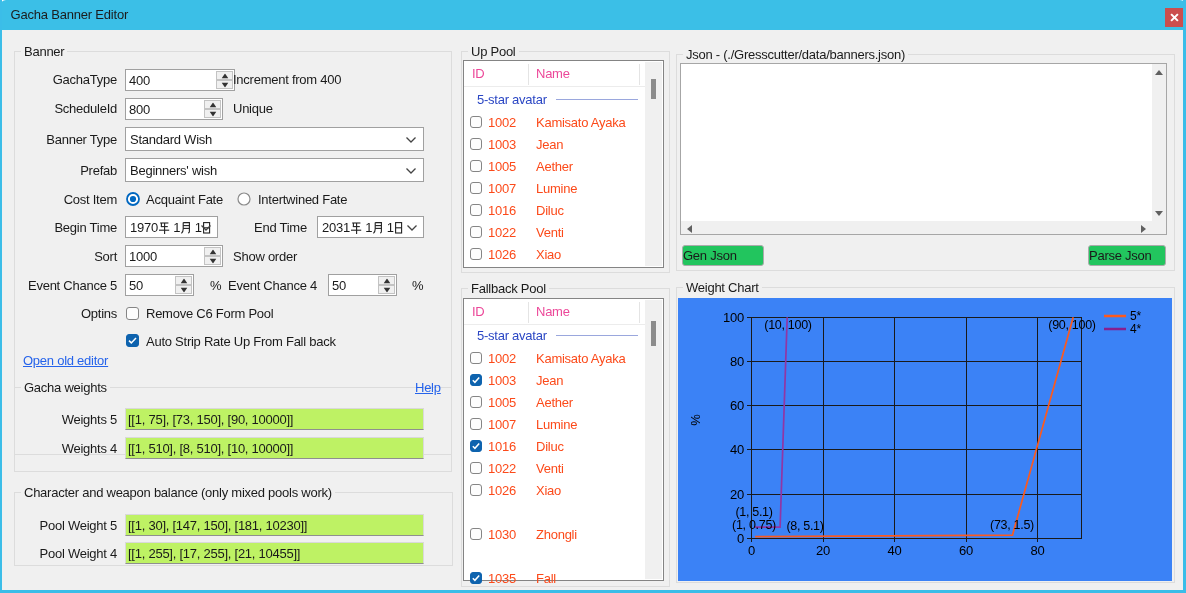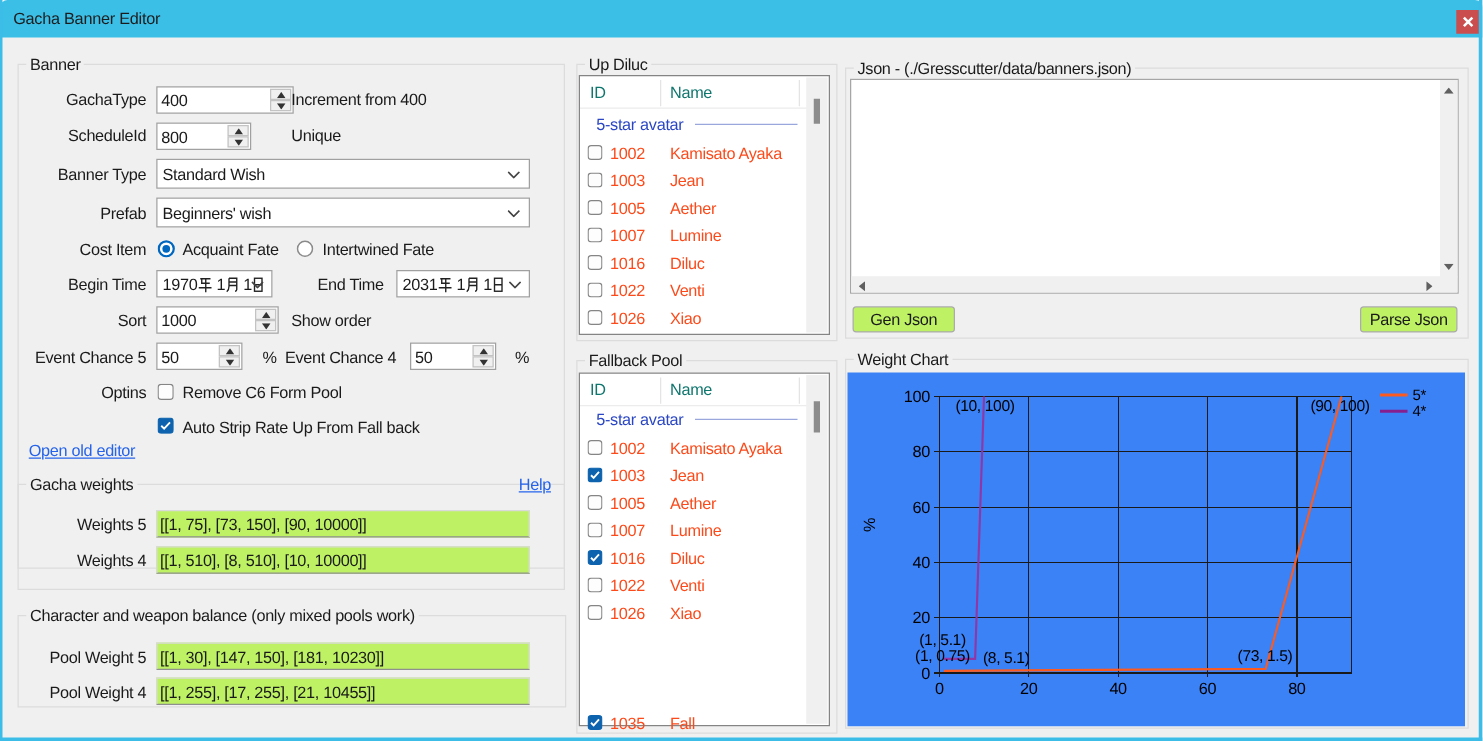--- a/index.html
+++ b/index.html
@@ -21,34 +21,34 @@
 .combo{position:absolute;height:24px;background:#fff;border:1px solid #a0a0a0}
 .combo>span{position:absolute;left:4px;top:4px}
 .combo svg.chv{position:absolute;right:7px;top:9px}
 .datebox svg.chv{position:absolute;right:6px;top:8px}
 .datebox{position:absolute;height:22px;background:#fff;border:1px solid #a0a0a0}
 .datebox>span{position:absolute;left:4px;top:3px;display:inline-flex;align-items:center}
 .wtxt{position:absolute;height:22px;background:#bef264;border:1px solid #d9d9d9;border-bottom-color:#8f8f8f}
 .wtxt>span{position:absolute;left:2px;top:3px;white-space:nowrap}
 .link{position:absolute;color:#2563eb;text-decoration:underline;line-height:16px;white-space:nowrap}
 .list{position:absolute;background:#fff;border:1px solid #848484}
-.lsthead{position:absolute;left:0;top:0;right:3px;height:16px;color:#0f766e}
+.lsthead{position:absolute;left:0;top:0;right:3px;height:16px;color:#ec4899}
 .lsthead span{position:absolute;top:5px}
 .vsep{position:absolute;top:3px;height:21px;width:1px;background:#e4e4e4}
 .hline{position:absolute;left:0;right:0;height:1px;background:#ececec;top:25px}
 .cat{position:absolute;color:#2a46c4}
 .catline{position:absolute;height:1px;background:#9aa7dd}
 .row{position:absolute;left:0;width:100%;height:22px}
 .row .id,.row .nm{position:absolute;top:4px;color:#fc4a1a}
 .row .id{left:24px}
 .row .nm{left:72px}
 .row svg{position:absolute;left:6px;top:5px}
 .strack{position:absolute;right:1px;top:1px;bottom:1px;width:17px;background:#f0f0f0}
 .sthumb{position:absolute;left:6px;width:5px;background:#8c8c8c}
-.btn{position:absolute;height:21px;background:#bef264;border:1px solid #ababab;border-radius:3px;text-align:center;line-height:19px}
+.btn{position:absolute;height:21px;background:#22c55e;border:1px solid #ababab;border-radius:3px;line-height:19px}
 .ta{position:absolute;left:680px;top:63px;width:487px;height:172px;background:#fff;border:1px solid #a6a6a6}
 .vsc{position:absolute;right:0;top:0;width:14px;height:158px;background:#f0f0f0}
 .hsc{position:absolute;left:0;bottom:0;height:13px;width:471px;background:#f0f0f0}
 .corner{position:absolute;right:0;bottom:0;width:14px;height:13px;background:#f0f0f0}
 .chartbg{position:absolute;left:678px;top:298px;width:494px;height:283px;background:#3b82f6}
 </style></head><body>
 
 <div class="cornerw"></div>
 <div class="tbar">
     <span>Gacha Banner Editor</span>
@@ -81,21 +81,21 @@
       <div>
         <svg width="7" height="5">
           <path d="M3.5 5 L7 0 H0 Z" fill="#333"></path>
         </svg>
       </div>
     </div>
   </div>
 <div class="txt" style="left:233px;top:72px">Increment from 400</div>
 
 <div class="lbl" style="top:101px">ScheduleId</div>
-<div class="spin" style="left:125px;top:98px;width:76px">
+<div class="spin" style="left:125px;top:98px;width:98px">
     <span>800</span>
     <div class="sbtns">
       <div>
         <svg width="7" height="5">
           <path d="M3.5 0 L7 5 H0 Z" fill="#333"></path>
         </svg>
       </div>
       <div>
         <svg width="7" height="5">
           <path d="M3.5 5 L7 0 H0 Z" fill="#333"></path>
@@ -266,21 +266,21 @@
 <div class="lbl" style="top:518px">Pool Weight 5</div>
 <div class="wtxt" style="left:125px;top:514px;width:299px">
     <span>[[1, 30], [147, 150], [181, 10230]]</span>
   </div>
 <div class="lbl" style="top:546px">Pool Weight 4</div>
 <div class="wtxt" style="left:125px;top:542px;width:299px">
     <span>[[1, 255], [17, 255], [21, 10455]]</span>
   </div>
 
 <div class="grp" style="left:461px;top:51px;width:209px;height:222px">
-    <span>Up Diluc</span>
+    <span>Up Pool</span>
   </div>
 <div class="list" style="left:463px;top:60px;width:201px;height:208px" id="uplist">
   <div class="lsthead">
       <span style="left:8px">ID</span>
       <span style="left:72px">Name</span>
       <div class="vsep" style="left:64px"></div>
       <div class="vsep" style="left:175px"></div>
       <div class="hline"></div>
     </div>
   <div class="cat" style="left:13px;top:31px">5-star avatar</div>
@@ -395,20 +395,27 @@
       </svg>
       <span class="id">1022</span>
       <span class="nm">Venti</span>
     </div>
   <div class="row" style="top:180px">
       <svg width="12" height="12">
         <rect x="0.5" y="0.5" width="11" height="11" rx="2.5" fill="#fdfdfd" stroke="#858585"></rect>
       </svg>
       <span class="id">1026</span>
       <span class="nm">Xiao</span>
+    </div>
+  <div class="row" style="top:224px">
+      <svg width="12" height="12">
+        <rect x="0.5" y="0.5" width="11" height="11" rx="2.5" fill="#fdfdfd" stroke="#858585"></rect>
+      </svg>
+      <span class="id">1030</span>
+      <span class="nm">Zhongli</span>
     </div>
   <div class="row" style="top:268px">
       <svg width="12" height="12">
         <rect x="0.5" y="0.5" width="11" height="11" rx="2.5" fill="#0e63ae" stroke="#0e63ae"></rect>
         <path d="M2.8 6.2 L4.9 8.3 L9.2 3.5" stroke="#fff" stroke-width="1.5" fill="none"></path>
       </svg>
       <span class="id">1035</span>
       <span class="nm">Fall</span>
     </div>
   <div class="strack">

